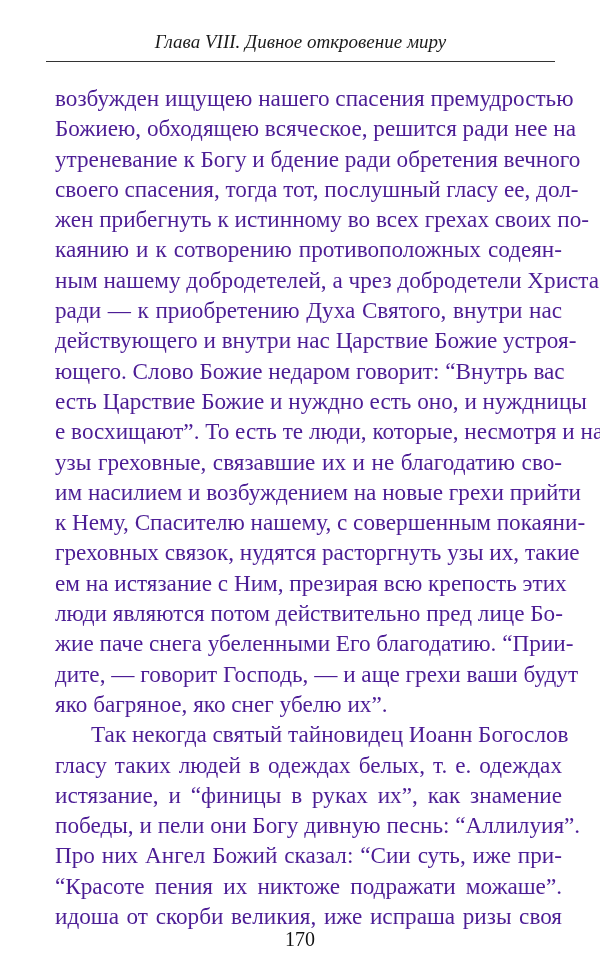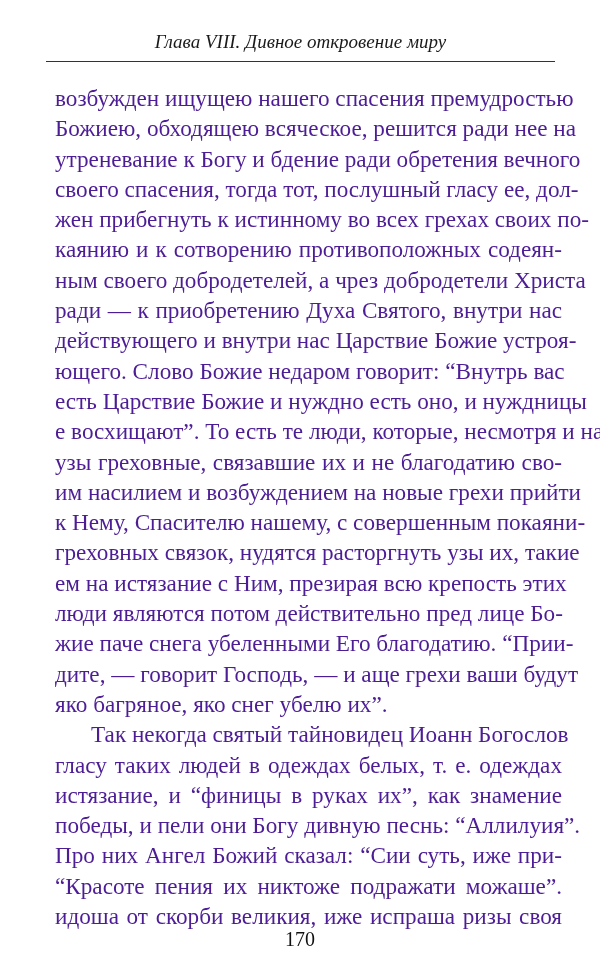--- a/index.html
+++ b/index.html
@@ -83,21 +83,21 @@
   <div class="running-head">Глава VIII. Дивное откровение миру</div>
   <div class="head-rule"></div>
 
   <div class="body-text">
     <span class="line">возбужден ищущею нашего спасения премудростью</span>
     <span class="line">Божиею, обходящею всяческое, решится ради нее на</span>
     <span class="line">утреневание к Богу и бдение ради обретения вечного</span>
     <span class="line">своего спасения, тогда тот, послушный гласу ее, дол-</span>
     <span class="line">жен прибегнуть к истинному во всех грехах своих по-</span>
     <span class="line">каянию и к сотворению противоположных содеян-</span>
-    <span class="line">ным своего добродетелей, а чрез добродетели Христа</span>
+    <span class="line">ным нашему добродетелей, а чрез добродетели Христа</span>
     <span class="line">ради — к приобретению Духа Святого, внутри нас</span>
     <span class="line">действующего и внутри нас Царствие Божие устроя-</span>
     <span class="line">ющего. Слово Божие недаром говорит: “Внутрь вас</span>
     <span class="line">есть Царствие Божие и нуждно есть оно, и нуждницы</span>
     <span class="line">е восхищают”. То есть те люди, которые, несмотря и на</span>
     <span class="line">узы греховные, связавшие их и не благодатию сво-</span>
     <span class="line">им насилием и возбуждением на новые грехи прийти</span>
     <span class="line">к Нему, Спасителю нашему, с совершенным покаяни-</span>
     <span class="line">греховных связок, нудятся расторгнуть узы их, такие</span>
     <span class="line">ем на истязание с Ним, презирая всю крепость этих</span>

